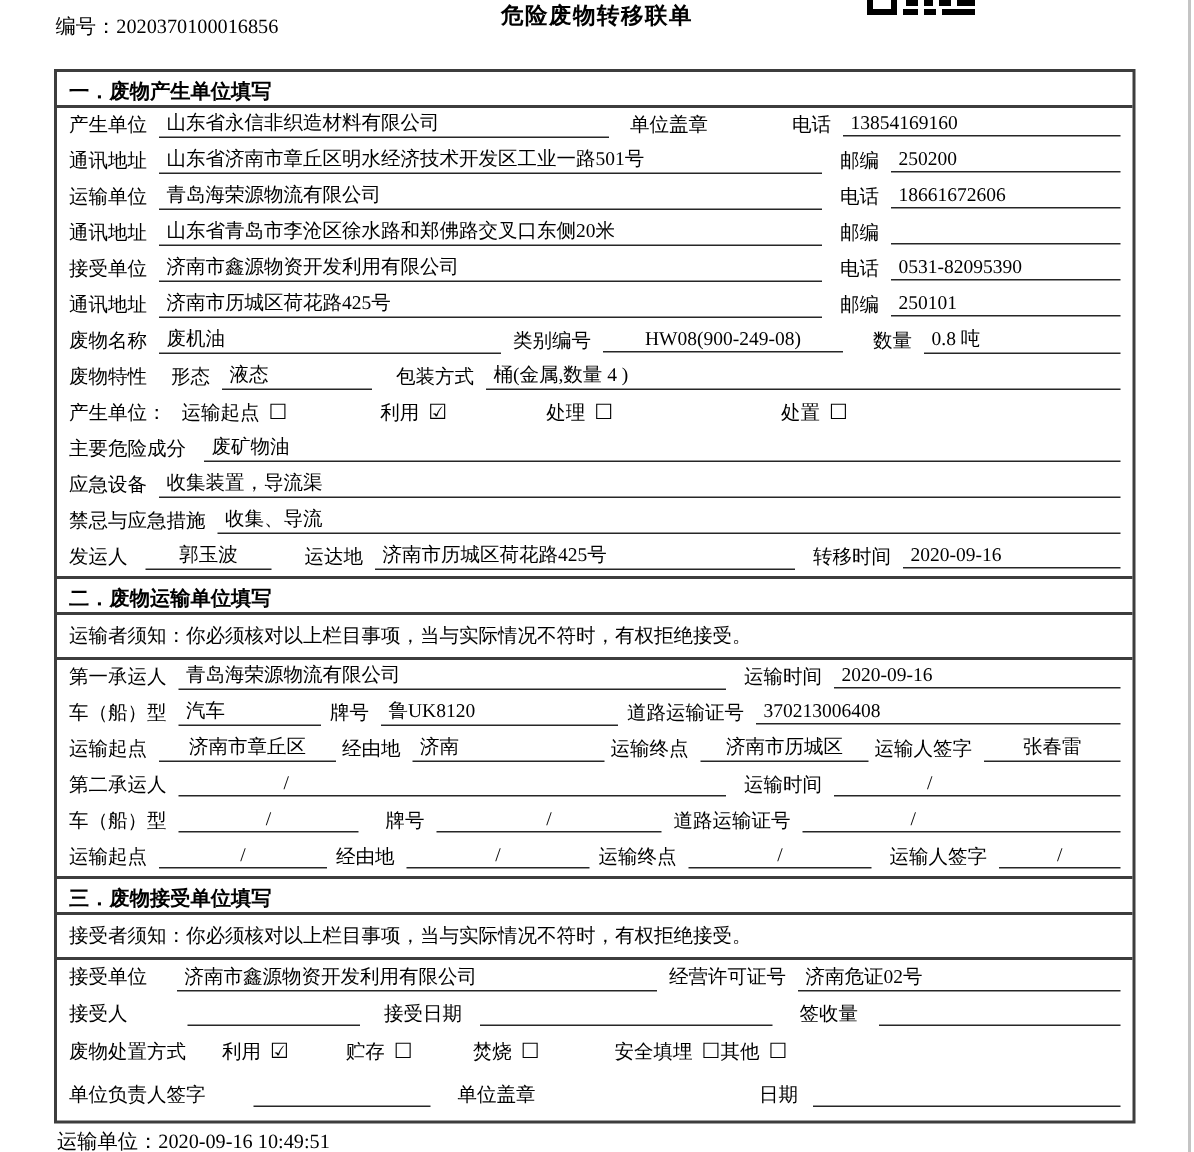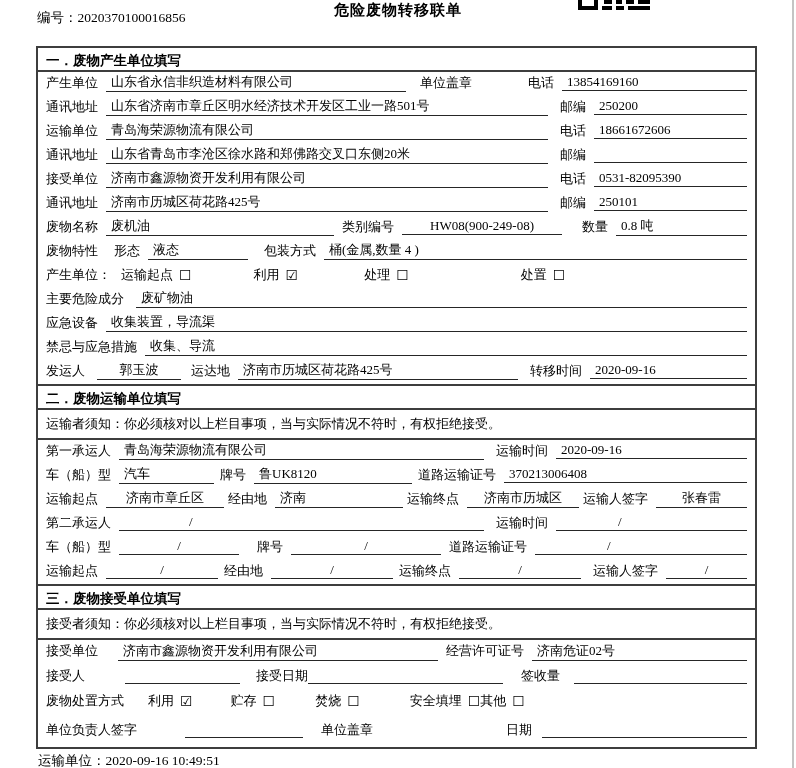--- a/index.html
+++ b/index.html
@@ -147,21 +147,21 @@
   </div>
 
   <div class="row">
     <span class="lbl">禁忌与应急措施</span>
     <span class="f grow">收集、导流</span>
   </div>
 
   <div class="row">
     <span class="lbl" style="margin-right:12px">发运人</span>
     <span class="f ctr" style="width:84px">郭玉波</span>
-    <span class="lbl" style="margin-left:10px">运达地</span>
+    <span class="lbl" style="margin-left:22px">运达地</span>
     <span class="f" style="width:280px">济南市历城区荷花路425号</span>
     <span class="lbl" style="margin-left:12px">转移时间</span>
     <span class="f grow">2020-09-16</span>
   </div>
 
   <div class="sh bt">二．废物运输单位填写</div>
   <div class="note">运输者须知：你必须核对以上栏目事项，当与实际情况不符时，有权拒绝接受。</div>
 
   <div class="row">
     <span class="lbl">第一承运人</span>
@@ -223,21 +223,21 @@
   <div class="row" style="height:25px">
     <span class="lbl" style="margin-right:20px">接受单位</span>
     <span class="f" style="width:320px">济南市鑫源物资开发利用有限公司</span>
     <span class="lbl" style="margin-left:8px">经营许可证号</span>
     <span class="f grow">济南危证02号</span>
   </div>
 
   <div class="row" style="height:25px">
     <span class="lbl" style="margin-right:40px">接受人</span>
     <span class="f" style="width:115px"></span>
-    <span class="lbl" style="margin-left:16px;margin-right:0">接受日期</span>
+    <span class="lbl" style="margin-left:16px;margin-right:12px">接受日期</span>
     <span class="f" style="width:195px"></span>
     <span class="lbl" style="margin-left:18px;margin-right:14px">签收量</span>
     <span class="f grow"></span>
   </div>
 
   <div class="row" style="height:25px">
     <span class="lbl" style="margin-right:24px">废物处置方式</span>
     <span class="ck" style="margin-right:38px">
         <span>利用</span>
         <span class="box">☑</span>
@@ -254,21 +254,21 @@
         <span>安全填埋</span>
         <span class="box">☐</span>
       </span>
     <span class="ck">
         <span>其他</span>
         <span class="box">☐</span>
       </span>
   </div>
 
   <div class="row last" style="height:25px">
-    <span class="lbl" style="margin-right:48px">单位负责人签字</span>
+    <span class="lbl" style="margin-right:32px">单位负责人签字</span>
     <span class="f" style="width:118px"></span>
     <span class="lbl" style="margin-left:18px">单位盖章</span>
     <span class="spacer"></span>
     <span class="lbl" style="margin-right:10px">日期</span>
     <span class="f" style="width:205px"></span>
   </div>
 
 </div>
 
 <div class="print-time"><span>运输单位：</span><span>2020-09-16 10:49:51</span></div>

